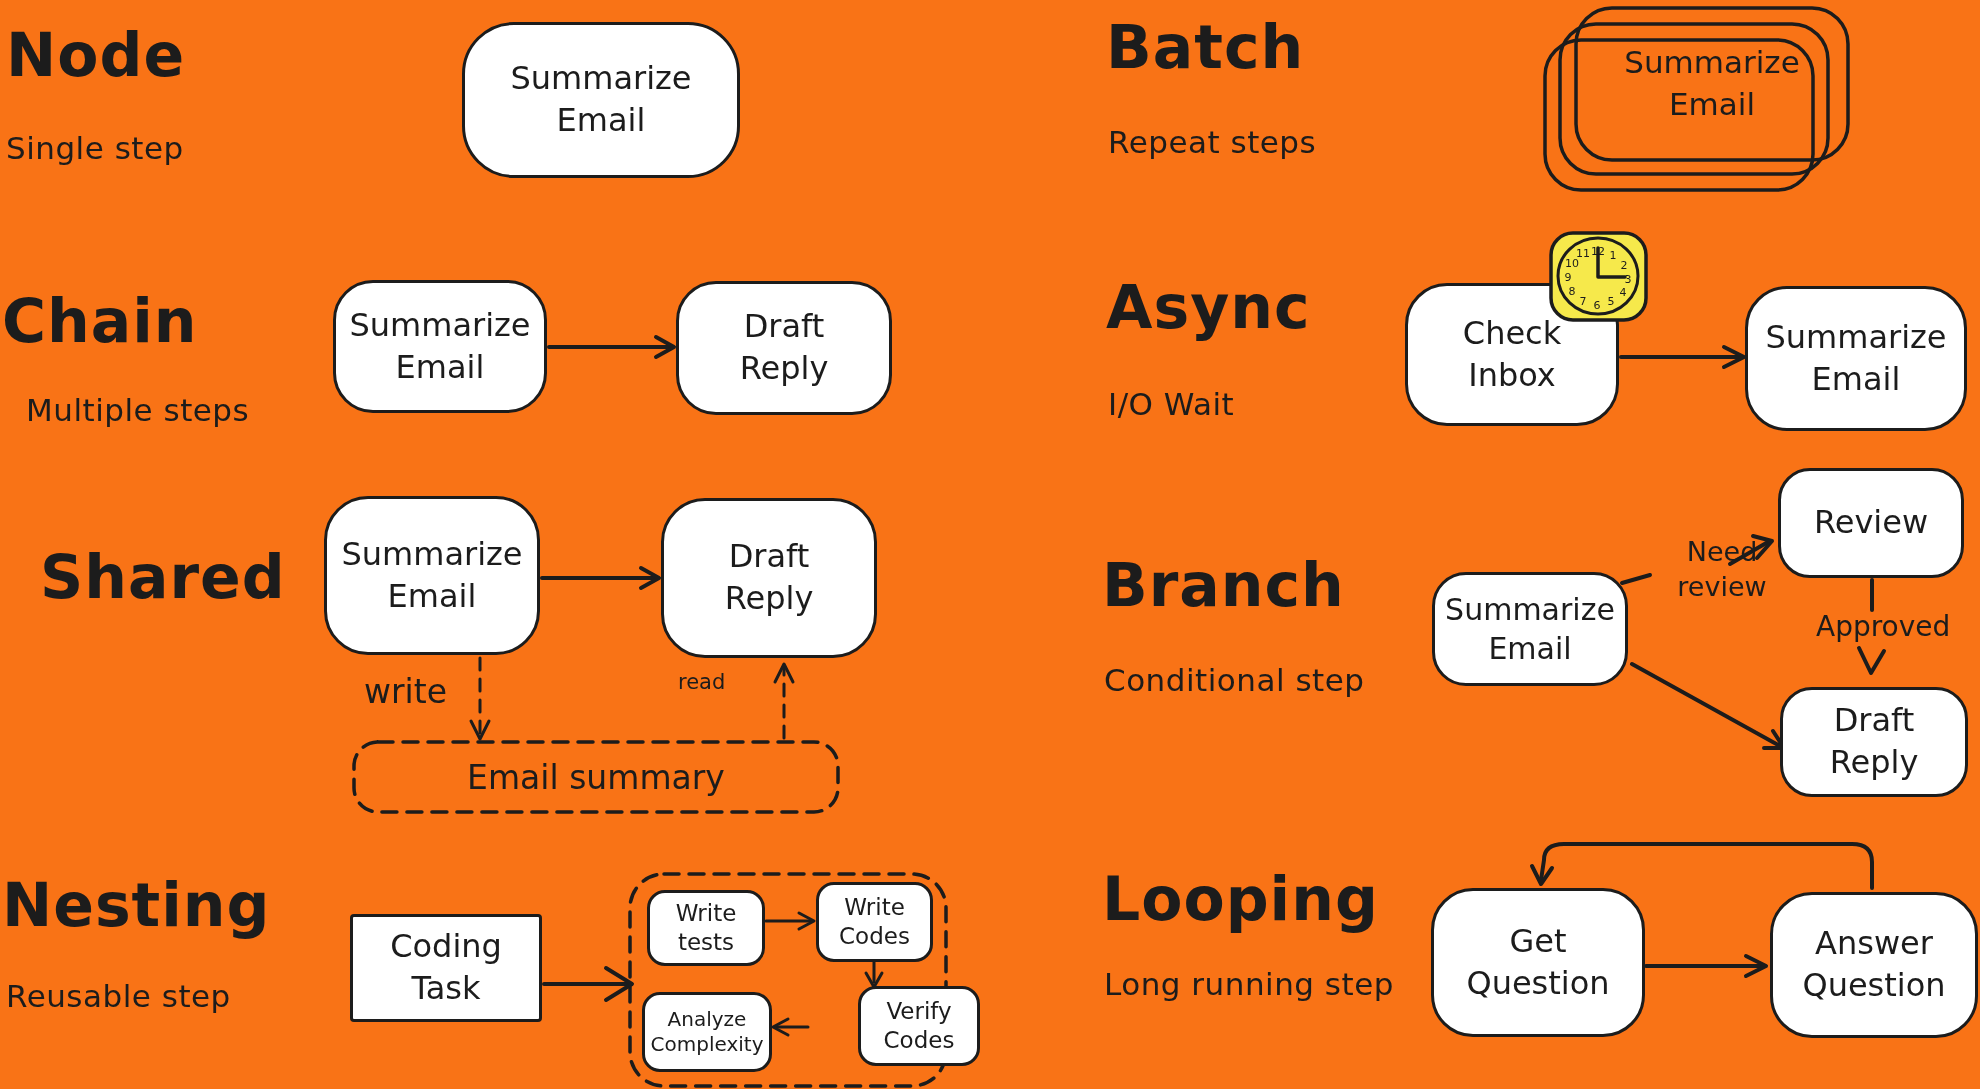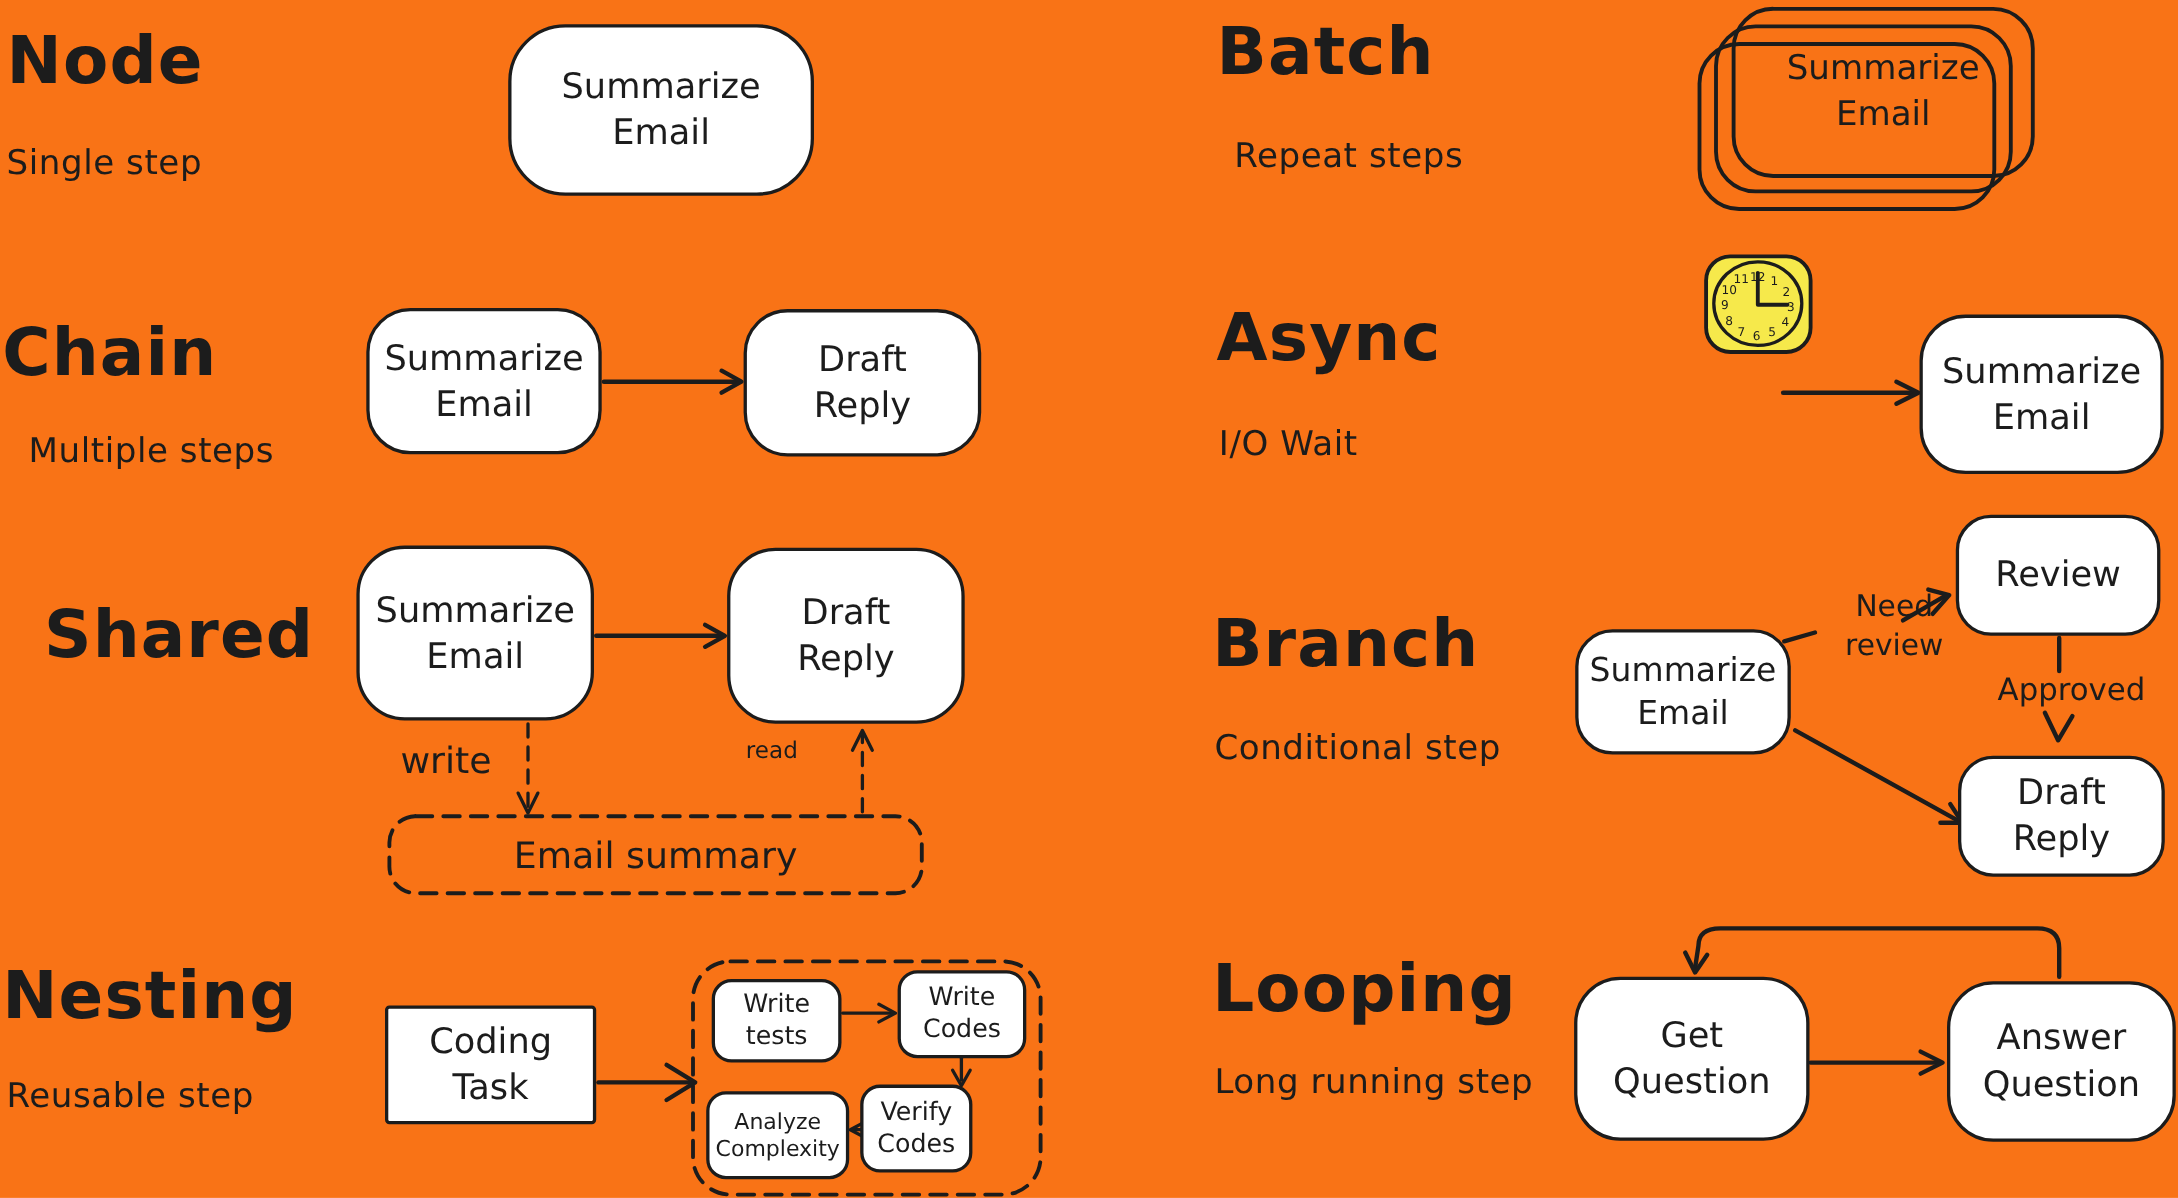--- a/index.html
+++ b/index.html
@@ -146,38 +146,42 @@
     <span>Task</span>
   </div>
   <div class="box small" style="left:647px;top:890px;width:118px;height:76px;border-radius:18px;">
     <span>Write</span>
     <span>tests</span>
   </div>
   <div class="box small" style="left:816px;top:882px;width:117px;height:80px;border-radius:18px;">
     <span>Write</span>
     <span>Codes</span>
   </div>
-  <div class="box small" style="left:782px;top:986px;width:102px;height:80px;border-radius:18px;">
+  <div class="box small" style="left:858px;top:986px;width:122px;height:80px;border-radius:18px;">
     <span>Verify</span>
     <span>Codes</span>
   </div>
   <div class="box tiny" style="left:642px;top:992px;width:130px;height:80px;border-radius:18px;">
     <span>Analyze</span>
     <span>Complexity</span>
   </div>
 
   <div class="h" style="left:1106px;top:12px;">Batch</div>
-  <div class="sub" style="left:1108px;top:124px;margin-left:14px;">Repeat steps</div>
+  <div class="sub" style="left:1108px;top:124px;">Repeat steps</div>
   <div class="stack-text" style="left:1576px;top:26px;width:272px;height:116px;">
     <span>Summarize</span>
     <span>Email</span>
   </div>
 
   <div class="h" style="left:1106px;top:272px;">Async</div>
   <div class="sub" style="left:1108px;top:386px;">I/O Wait</div>
+  <div class="box" style="left:1405px;top:283px;width:214px;height:143px;border-radius:42px;">
+    <span>Check</span>
+    <span>Inbox</span>
+  </div>
   <div class="box" style="left:1745px;top:286px;width:222px;height:145px;border-radius:42px;">
     <span>Summarize</span>
     <span>Email</span>
   </div>
 
   <div class="h" style="left:1102px;top:550px;">Branch</div>
   <div class="sub" style="left:1104px;top:662px;">Conditional step</div>
   <div class="box" style="left:1432px;top:572px;width:196px;height:114px;border-radius:34px;font-size:30px;">
     <span>Summarize</span>
     <span>Email</span>

